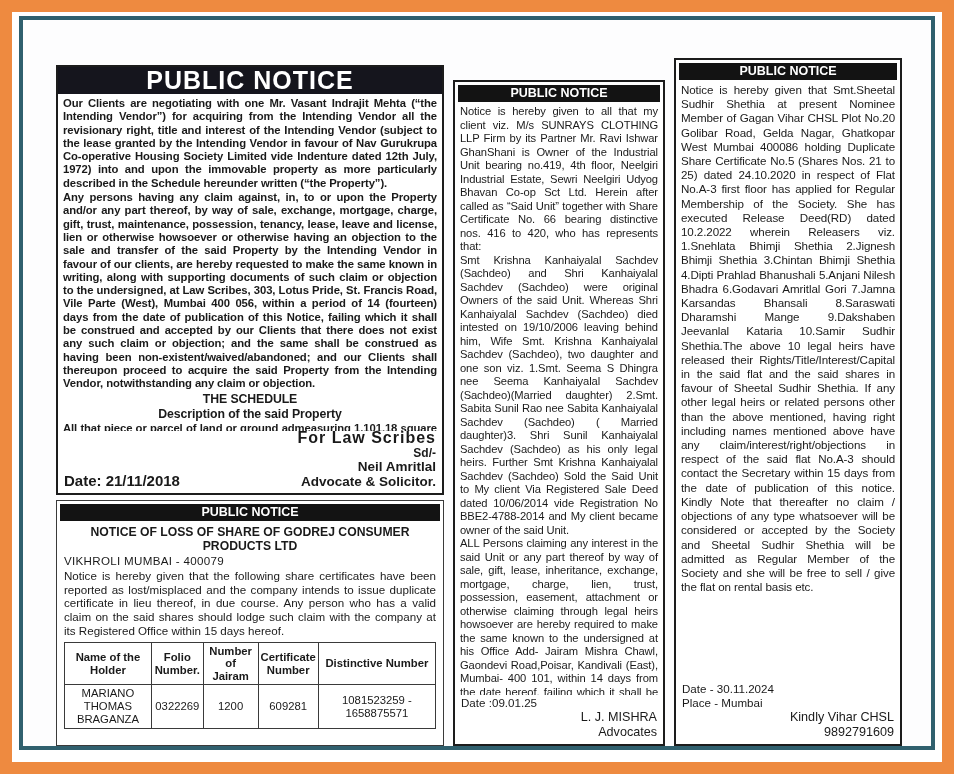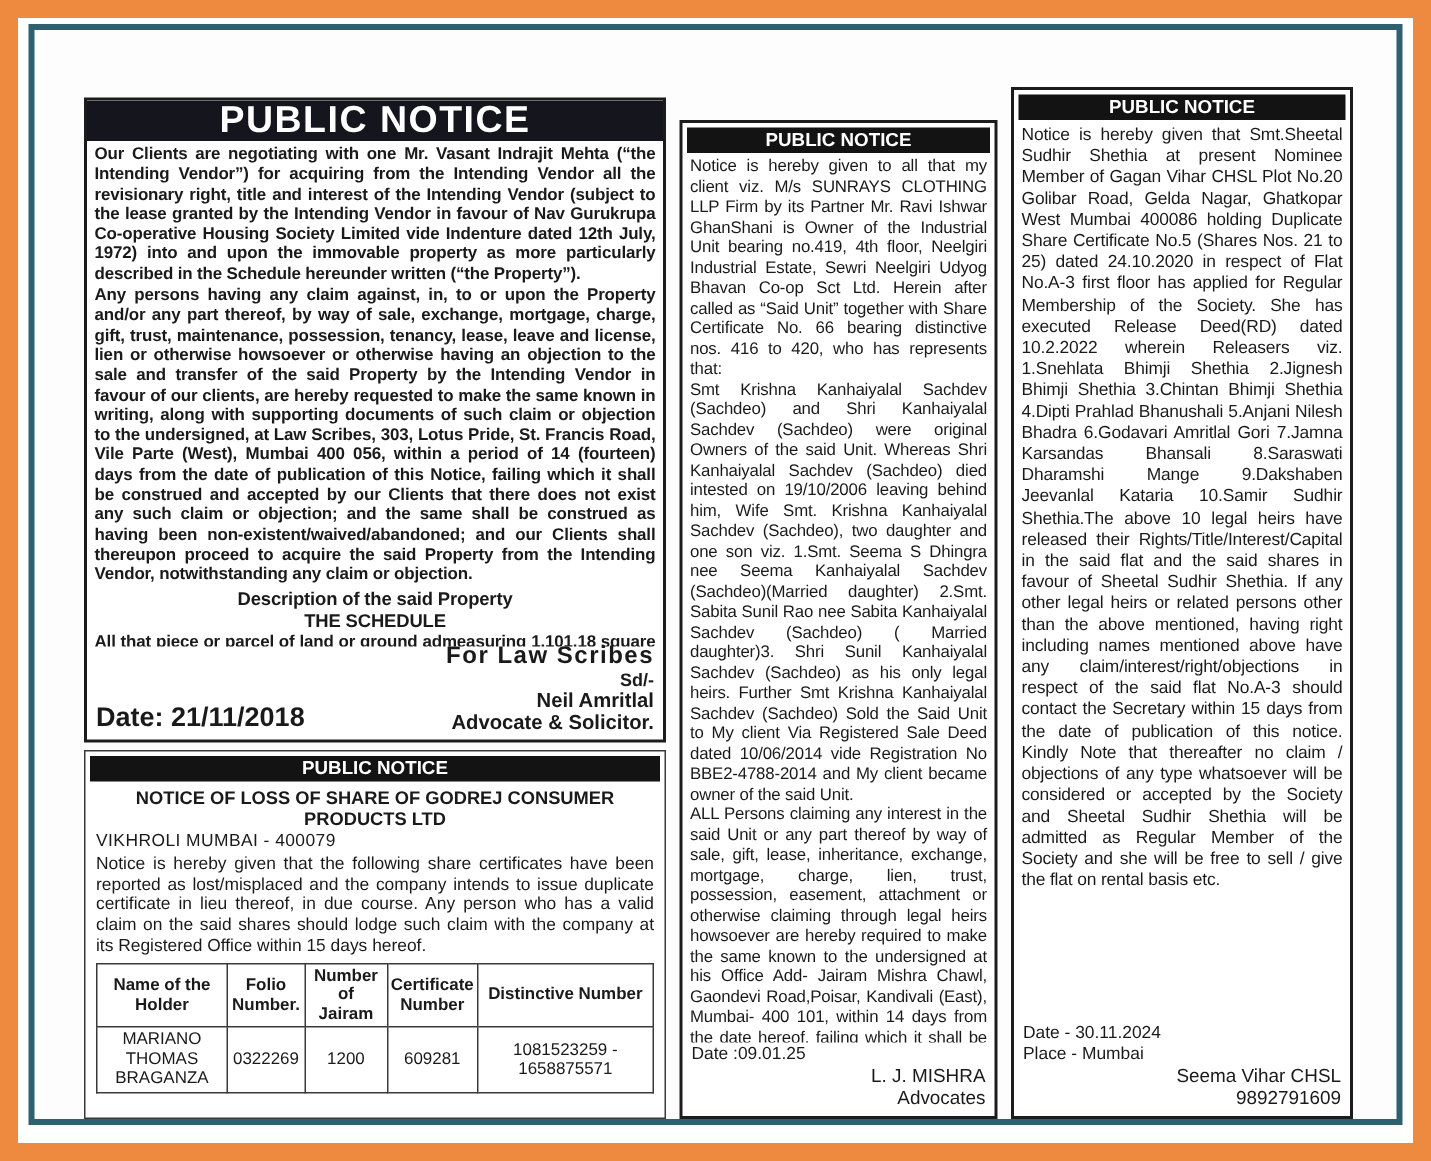--- a/index.html
+++ b/index.html
@@ -56,21 +56,21 @@
     text-align: justify;
     letter-spacing: -0.1px;
   }
   .prop-body p { margin: 0 0 1px 0; }
   .center-bold { text-align: center; font-weight: 700; font-size: 12.3px; line-height: 15px; }
   .prop-footer {
     flex: 0 0 auto;
     display: flex; justify-content: space-between; align-items: flex-end;
     padding: 0 6px 4px 6px;
   }
-  .prop-date { font-weight: 700; font-size: 18px; }
+  .prop-date { font-weight: 700; font-size: 15px; }
   .prop-sign { text-align: right; font-weight: 700; line-height: 14.5px; font-size: 13.5px; }
   .prop-sign .sig-for { font-size: 16px; letter-spacing: 1px; }
   .prop-sign .sig-sd  { font-size: 12px; }
 
   
   .box-godrej { height: 246px; border-width: 1.5px; border-color: #3a3a3a; }
   .bar-small {
     background: #131313; color: #fff;
     text-align: center;
     font-size: 12.5px; font-weight: 700;
@@ -109,22 +109,22 @@
 <div class="teal-box">
   <div class="content">
 
     <div class="col-left">
 
       <div class="notice-box box-property">
         <div class="bar-big">PUBLIC NOTICE</div>
         <div class="prop-body">
           <p>Our Clients are negotiating with one Mr. Vasant Indrajit Mehta (“the Intending Vendor”) for acquiring from the Intending Vendor all the revisionary right, title and interest of the Intending Vendor (subject to the lease granted by the Intending Vendor in favour of Nav Gurukrupa Co-operative Housing Society Limited vide Indenture dated 12th July, 1972) into and upon the immovable property as more particularly described in the Schedule hereunder written (“the Property”).</p>
           <p>Any persons having any claim against, in, to or upon the Property and/or any part thereof, by way of sale, exchange, mortgage, charge, gift, trust, maintenance, possession, tenancy, lease, leave and license, lien or otherwise howsoever or otherwise having an objection to the sale and transfer of the said Property by the Intending Vendor in favour of our clients, are hereby requested to make the same known in writing, along with supporting documents of such claim or objection to the undersigned, at Law Scribes, 303, Lotus Pride, St. Francis Road, Vile Parte (West), Mumbai 400 056, within a period of 14 (fourteen) days from the date of publication of this Notice, failing which it shall be construed and accepted by our Clients that there does not exist any such claim or objection; and the same shall be construed as having been non-existent/waived/abandoned; and our Clients shall thereupon proceed to acquire the said Property from the Intending Vendor, notwithstanding any claim or objection.</p>
+          <div class="center-bold">THE SCHEDULE</div>
           <div class="center-bold">Description of the said Property</div>
-          <div class="center-bold">THE SCHEDULE</div>
           <p>All that piece or parcel of land or ground admeasuring 1,101.18 square meters and bearing CTS Nos. 884 and 884/1 to 884/5 of Village Vile Parle West, Taluka Andheri, Mumbai Suburban District and bearing corresponding Final Plot Nos. 25 of the Town Planning Scheme No. VI of Vile Parle and lying being and situate at the junction of Bhagatsingh Road and Vithalbhai Road, Vile Parle West, Mumbai 400 056.</p>
         </div>
         <div class="prop-footer">
           <div class="prop-date">Date: 21/11/2018</div>
           <div class="prop-sign">
             <div class="sig-for">For Law Scribes</div>
             <div class="sig-sd">Sd/-</div>
             <div>Neil Amritlal</div>
             <div>Advocate &amp; Solicitor.</div>
           </div>
@@ -190,21 +190,21 @@
     <div class="col-right">
       <div class="notice-box box-right">
         <div class="bar-small">PUBLIC NOTICE</div>
         <div class="small-body">
           <p>Notice is hereby given that Smt.Sheetal Sudhir Shethia at present Nominee Member of Gagan Vihar CHSL Plot No.20 Golibar Road, Gelda Nagar, Ghatkopar West Mumbai 400086 holding Duplicate Share Certificate No.5 (Shares Nos. 21 to 25) dated 24.10.2020 in respect of Flat No.A-3 first floor has applied for Regular Membership of the Society. She has executed Release Deed(RD) dated 10.2.2022 wherein Releasers viz. 1.Snehlata Bhimji Shethia 2.Jignesh Bhimji Shethia 3.Chintan Bhimji Shethia 4.Dipti Prahlad Bhanushali 5.Anjani Nilesh Bhadra 6.Godavari Amritlal Gori 7.Jamna Karsandas Bhansali 8.Saraswati Dharamshi Mange 9.Dakshaben Jeevanlal Kataria 10.Samir Sudhir Shethia.The above 10 legal heirs have released their Rights/Title/Interest/Capital in the said flat and the said shares in favour of Sheetal Sudhir Shethia. If any other legal heirs or related persons other than the above mentioned, having right including names mentioned above have any claim/interest/right/objections in respect of the said flat No.A-3 should contact the Secretary within 15 days from the date of publication of this notice. Kindly Note that thereafter no claim / objections of any type whatsoever will be considered or accepted by the Society and Sheetal Sudhir Shethia will be admitted as Regular Member of the Society and she will be free to sell / give the flat on rental basis etc.</p>
         </div>
         <div class="notice-footer">
           <div class="footer-date-line">Date - 30.11.2024</div>
           <div class="footer-date-line">Place - Mumbai</div>
           <div class="footer-sign">
-            <div>Seema Vihar CHSL</div>
+            <div>Kindly Vihar CHSL</div>
             <div>9892791609</div>
           </div>
         </div>
       </div>
     </div>
 
   </div>
 </div>
 
 </body></html>

